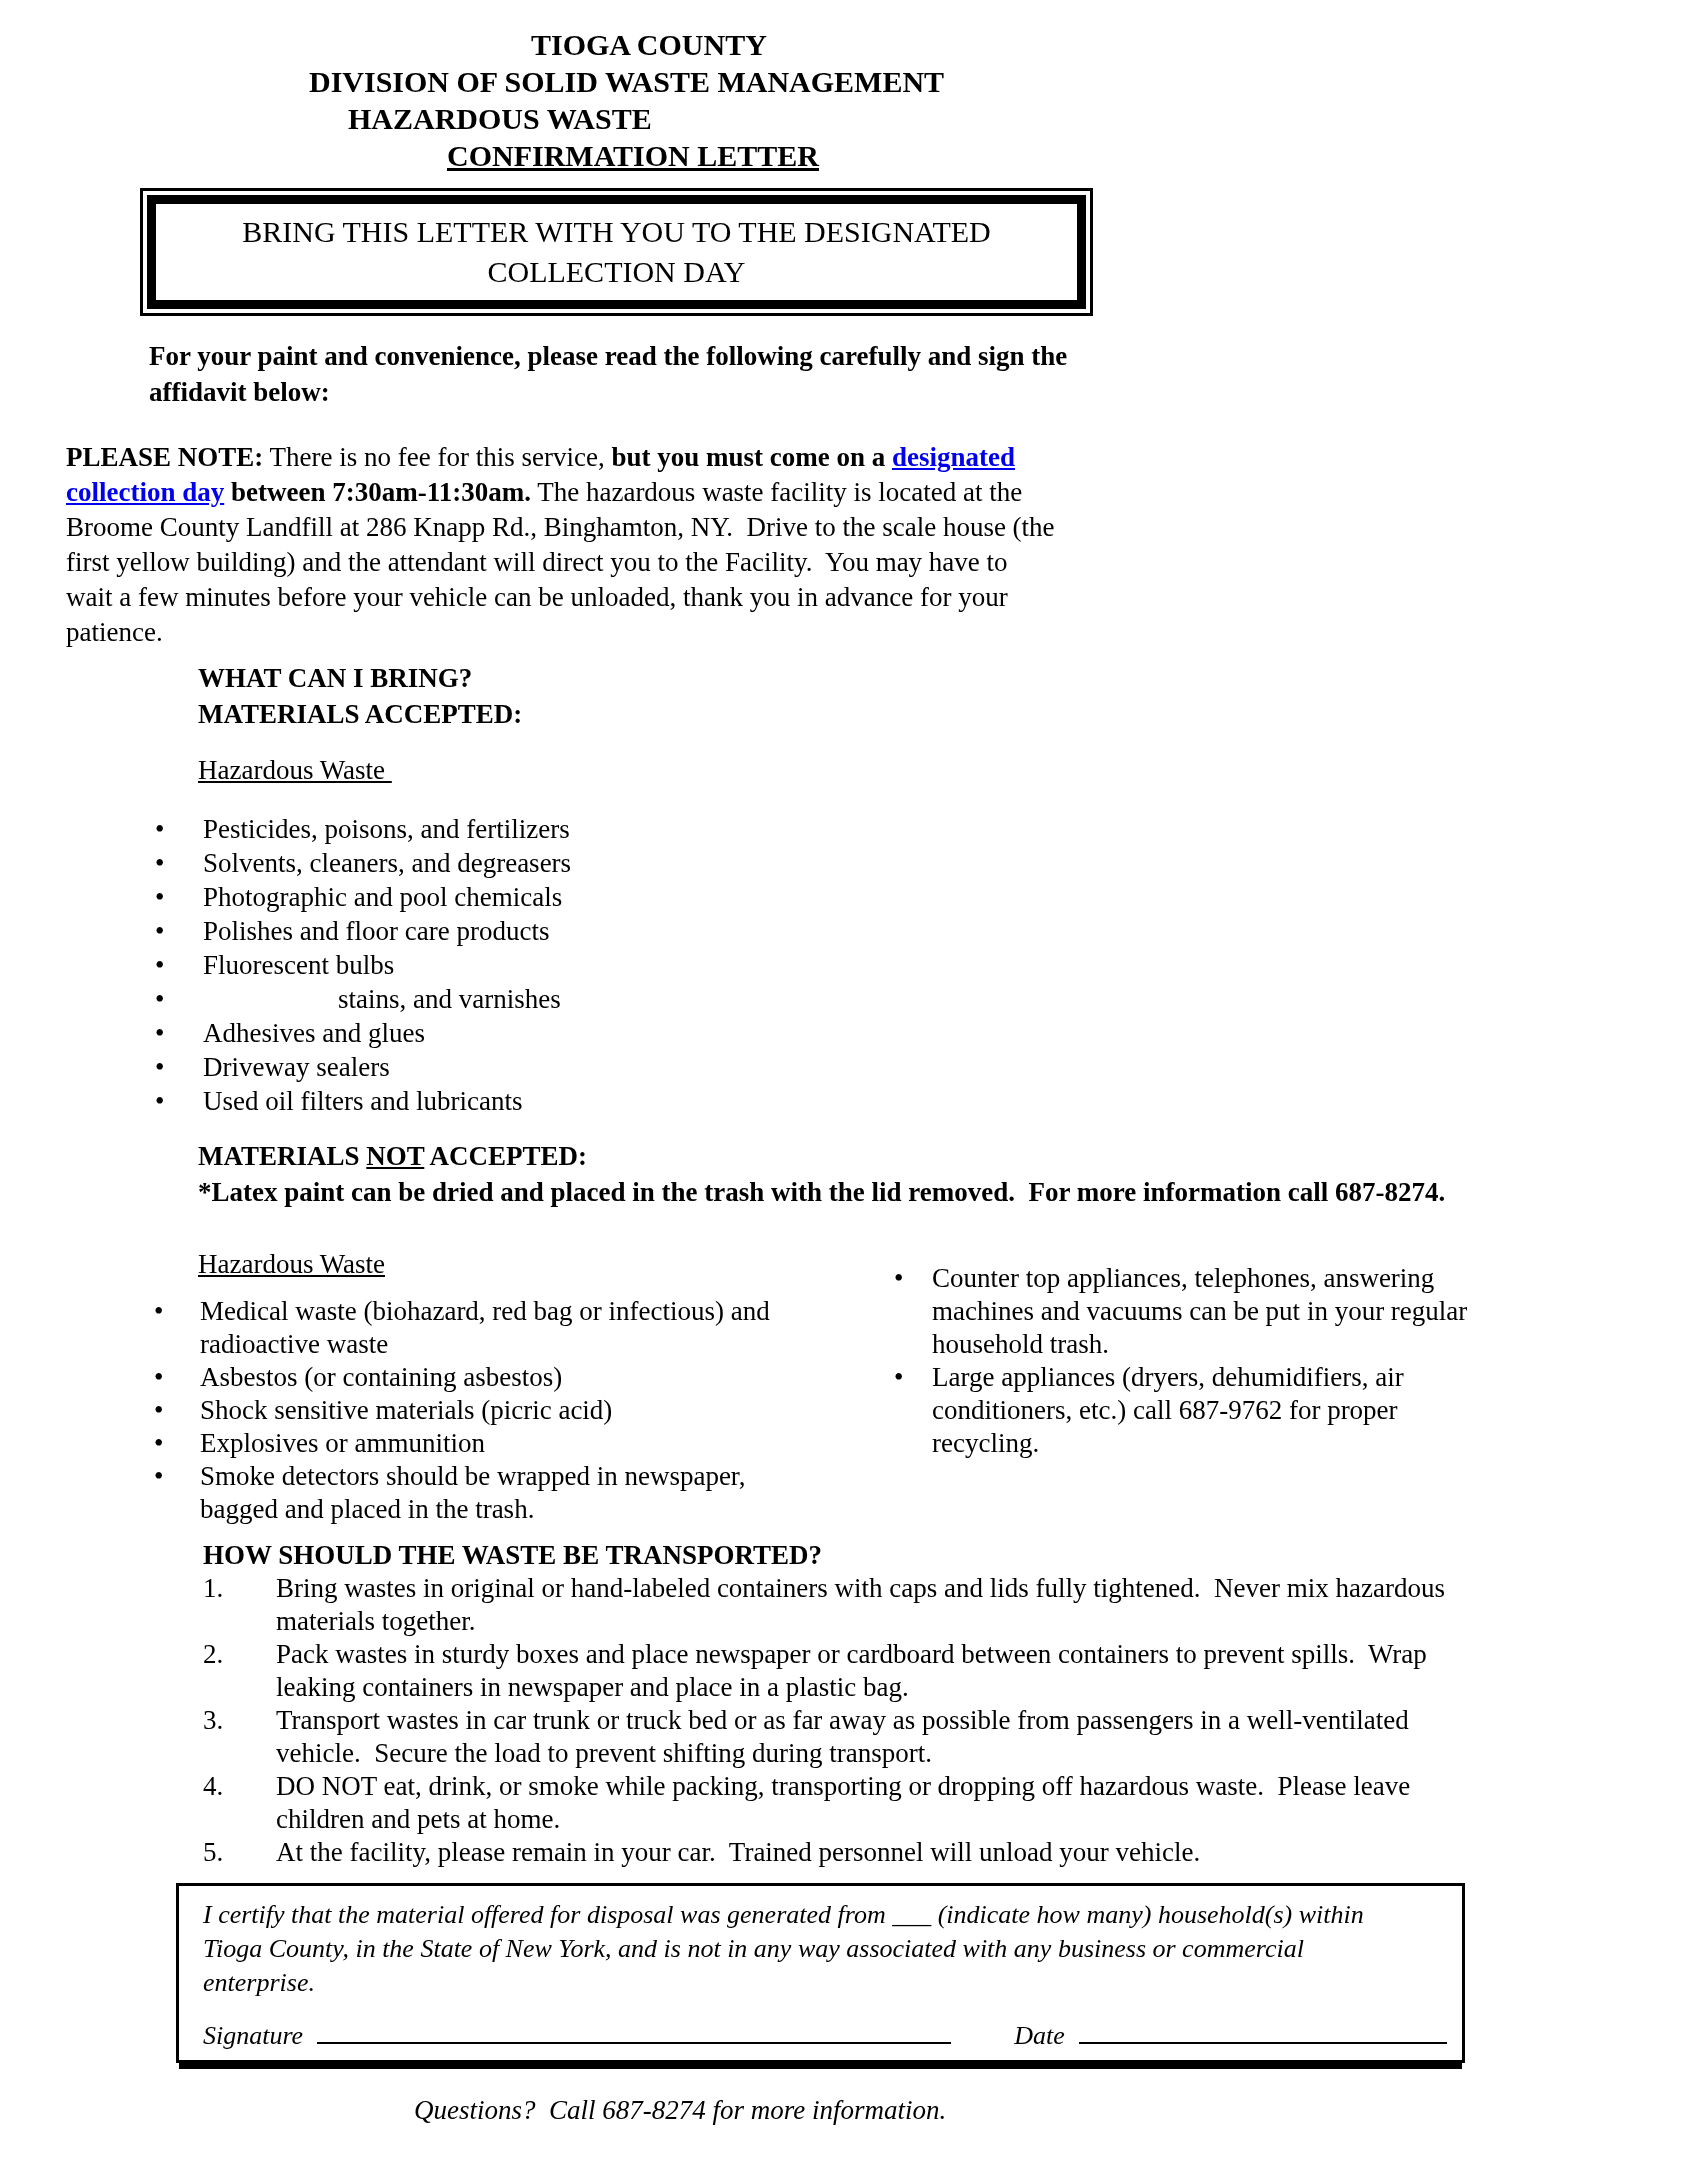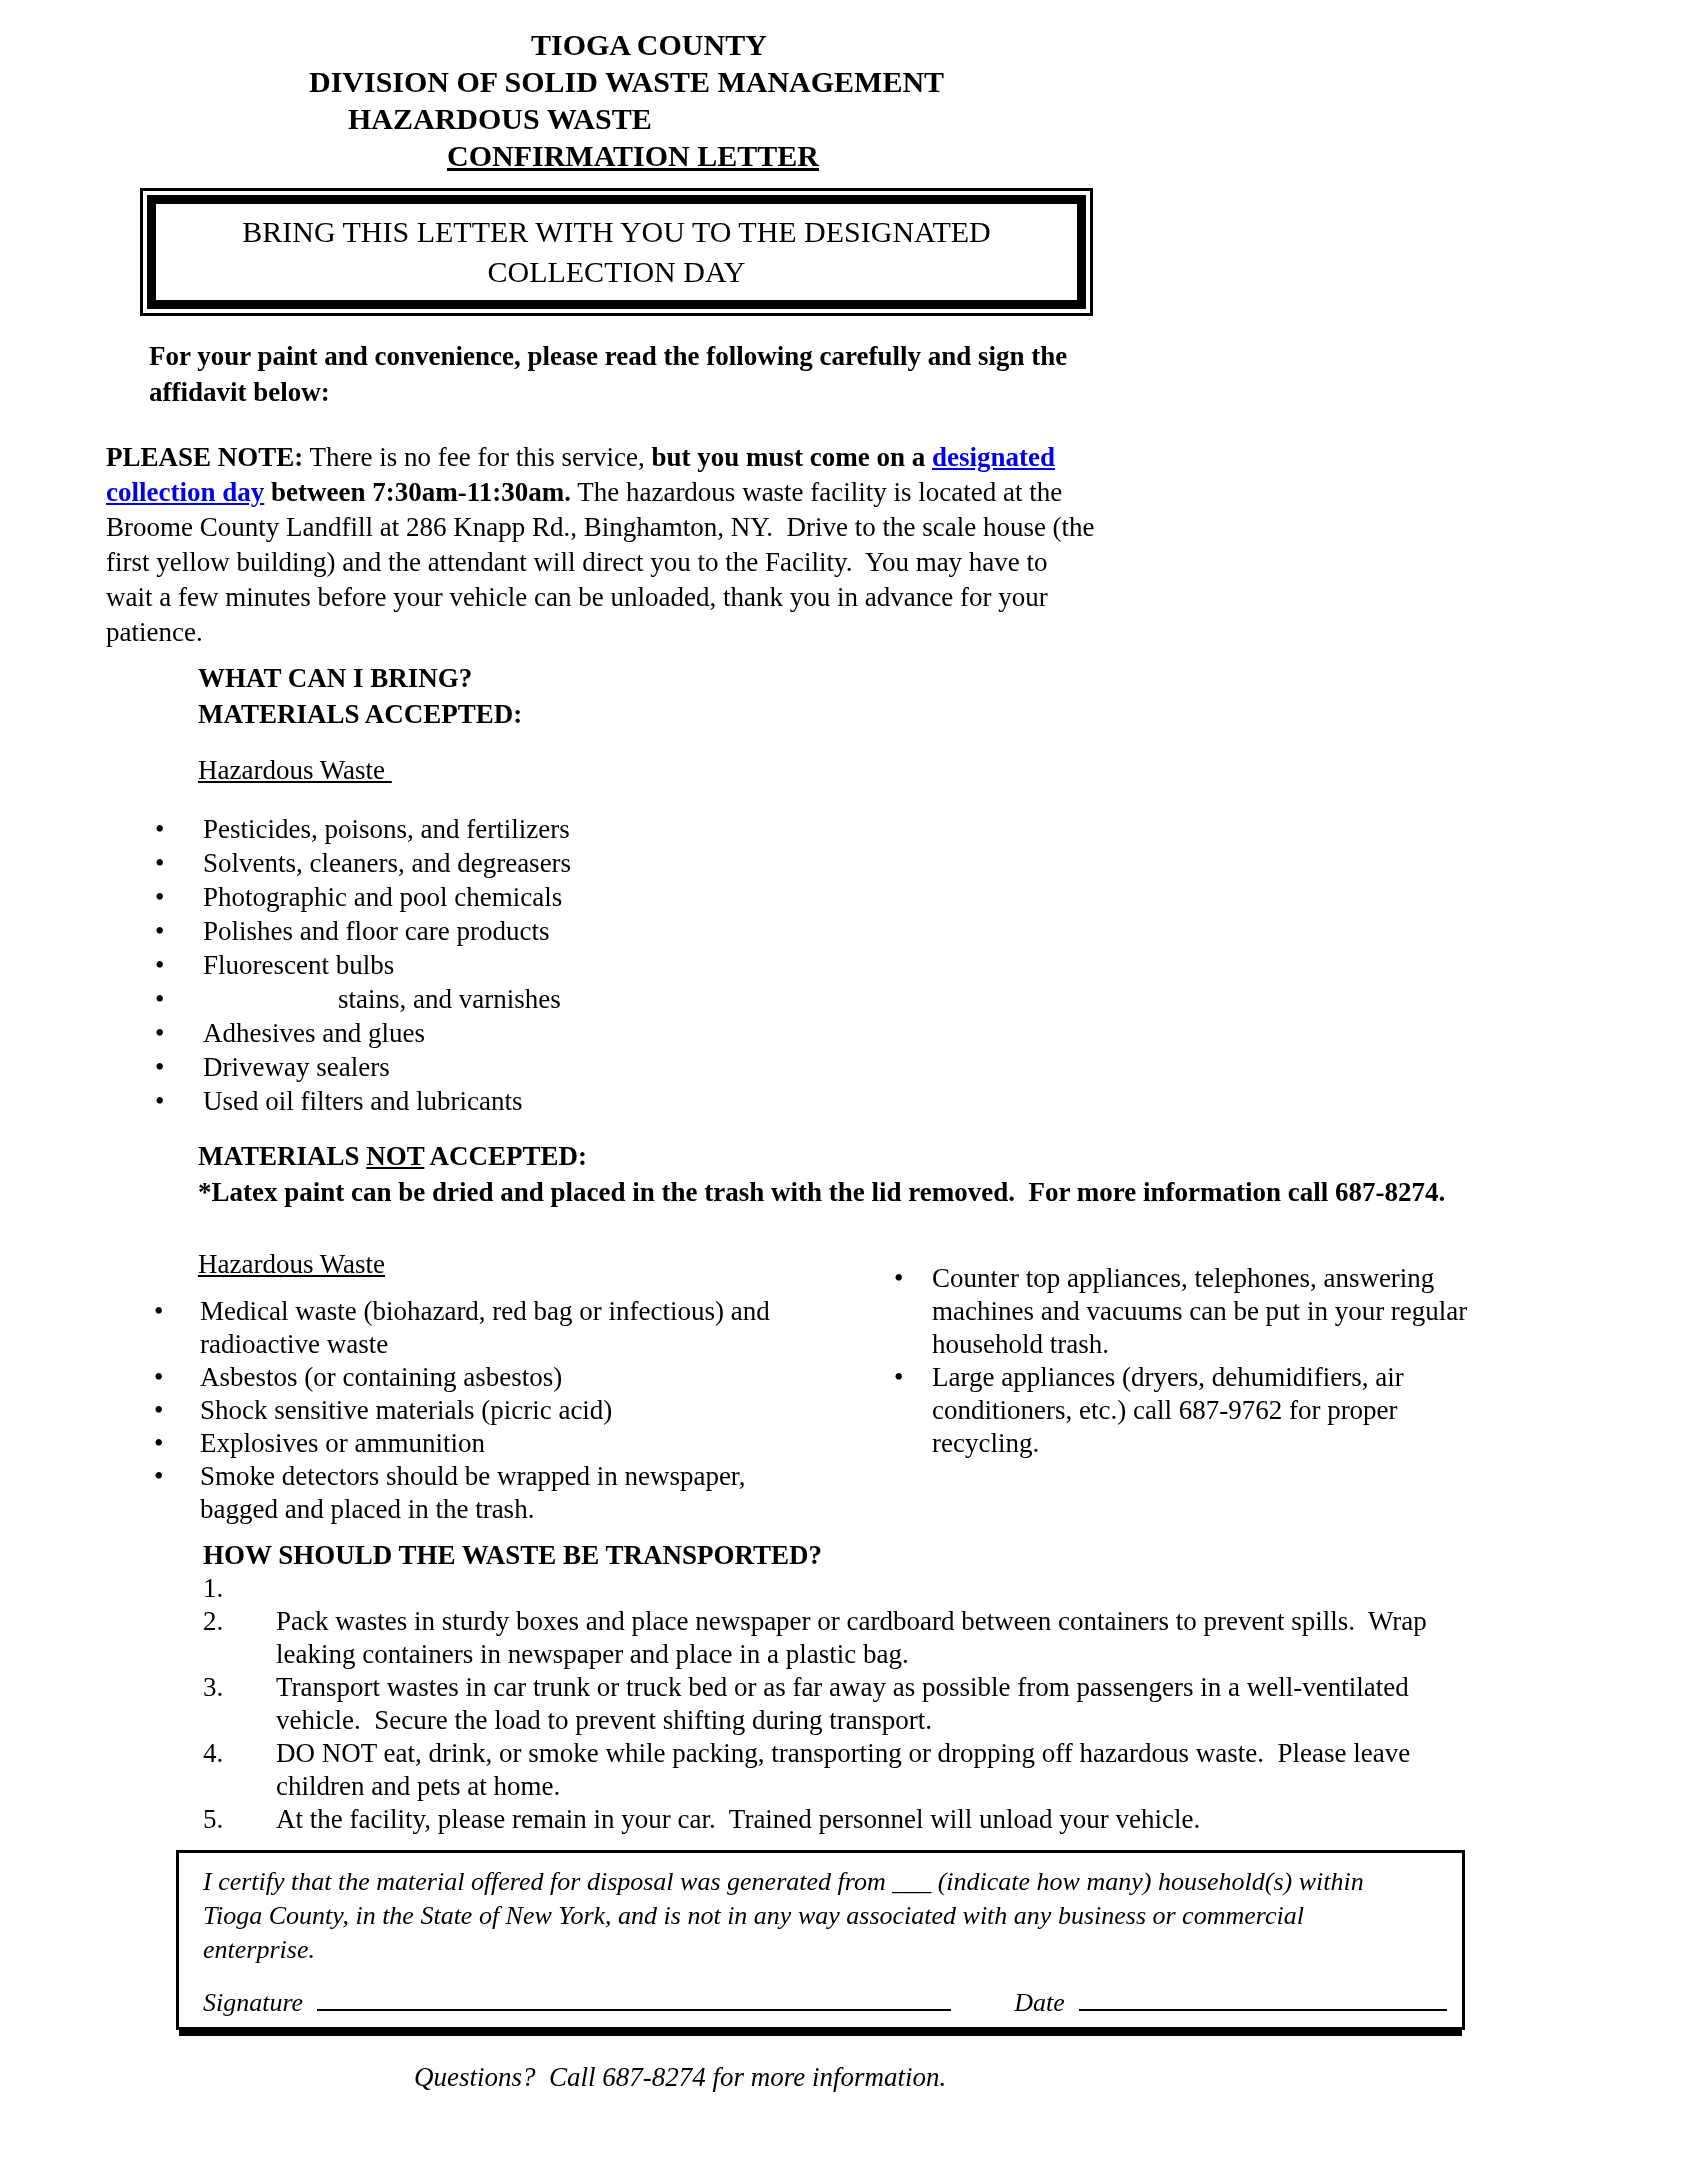--- a/index.html
+++ b/index.html
@@ -16,21 +16,21 @@
   .h-line1 { margin-left:531px; }
   .h-line2 { margin-left:309px; }
   .h-line3 { margin-left:348px; }
   .h-line4 { margin-left:447px; text-decoration:underline; }
 
   .notice-outer { margin:14px 0 0 140px; width:953px; border:3px solid #000; padding:4px; box-sizing:border-box; }
   .notice-inner { border:9px solid #000; text-align:center; font-size:30px; line-height:40px; padding:8px 6px; white-space:pre-wrap; }
 
   .intro { margin:22px 0 0 149px; font-weight:bold; line-height:36px; white-space:pre-wrap; width:1139px; }
 
-  .please-note { margin:30px 0 0 106px; line-height:35px; white-space:pre-wrap; width:1188px; }
+  .please-note { margin:30px 0 0 66px; line-height:35px; white-space:pre-wrap; width:1188px; }
 
   .accepted-headings { margin:10px 0 0 198px; font-weight:bold; line-height:36px; }
   .subheading { margin:20px 0 0 198px; line-height:36px; }
   .subheading span { text-decoration:underline; white-space:pre; }
 
   ul.bullets1 { margin:24px 0 0 0; padding:0; list-style:none; }
   ul.bullets1 li { display:flex; line-height:34px;align-items:flex-end; }
   ul.bullets1 .mk { width:48px; margin-left:155px; flex:none; }
   ul.bullets1 .mk::before { content:"\2022"; }
   ul.bullets1 .txt { white-space:pre-wrap; }
@@ -191,20 +191,22 @@
 recycling.</span>
           </li>
       </ul>
     </div>
   </div>
 
   <div class="transport-heading">HOW SHOULD THE WASTE BE TRANSPORTED?</div>
   <ol class="transport">
     <li>
         <span class="num">1.</span>
+        <span class="txt">Bring wastes in original or hand-labeled containers with caps and lids fully tightened.  Never mix hazardous
+materials together.</span>
       </li>
     <li>
         <span class="num">2.</span>
         <span class="txt">Pack wastes in sturdy boxes and place newspaper or cardboard between containers to prevent spills.  Wrap
 leaking containers in newspaper and place in a plastic bag.</span>
       </li>
     <li>
         <span class="num">3.</span>
         <span class="txt">Transport wastes in car trunk or truck bed or as far away as possible from passengers in a well-ventilated
 vehicle.  Secure the load to prevent shifting during transport.</span>

